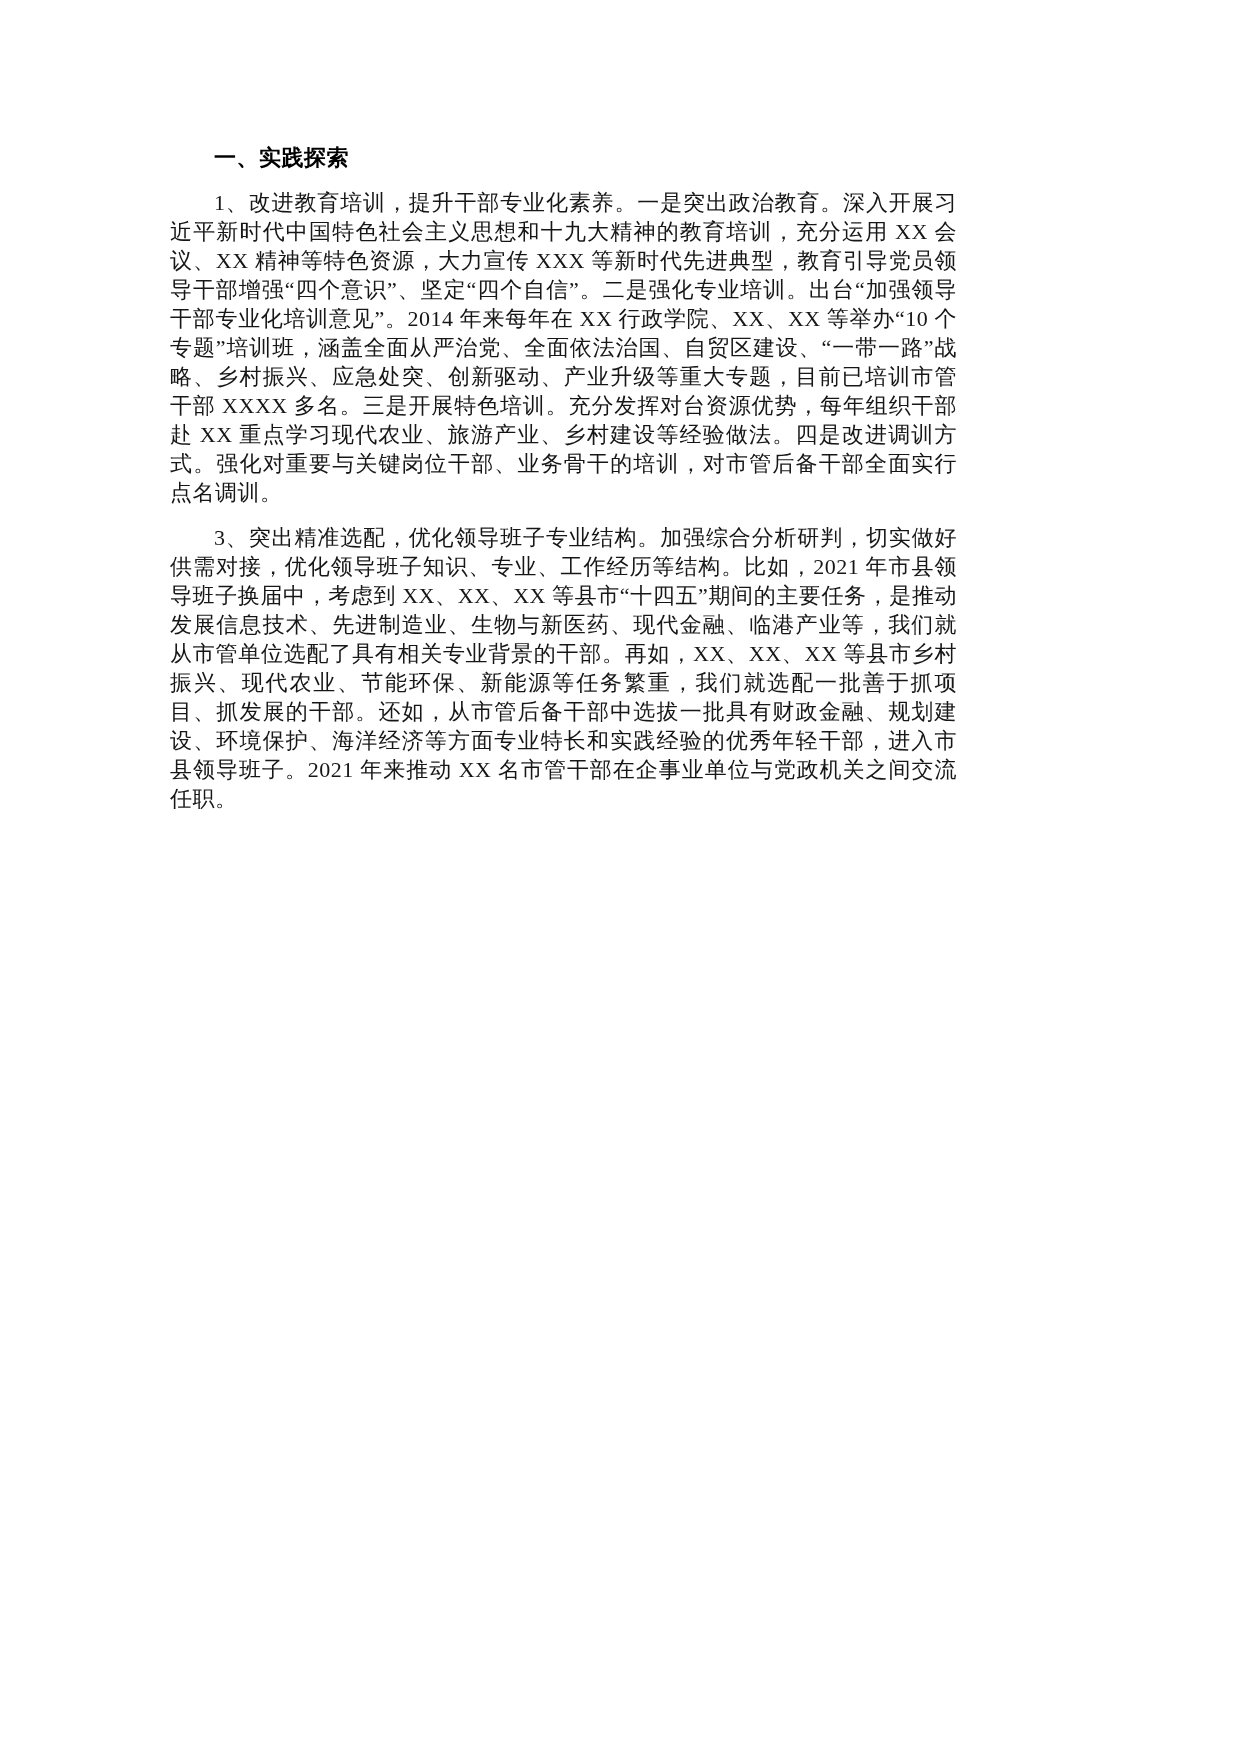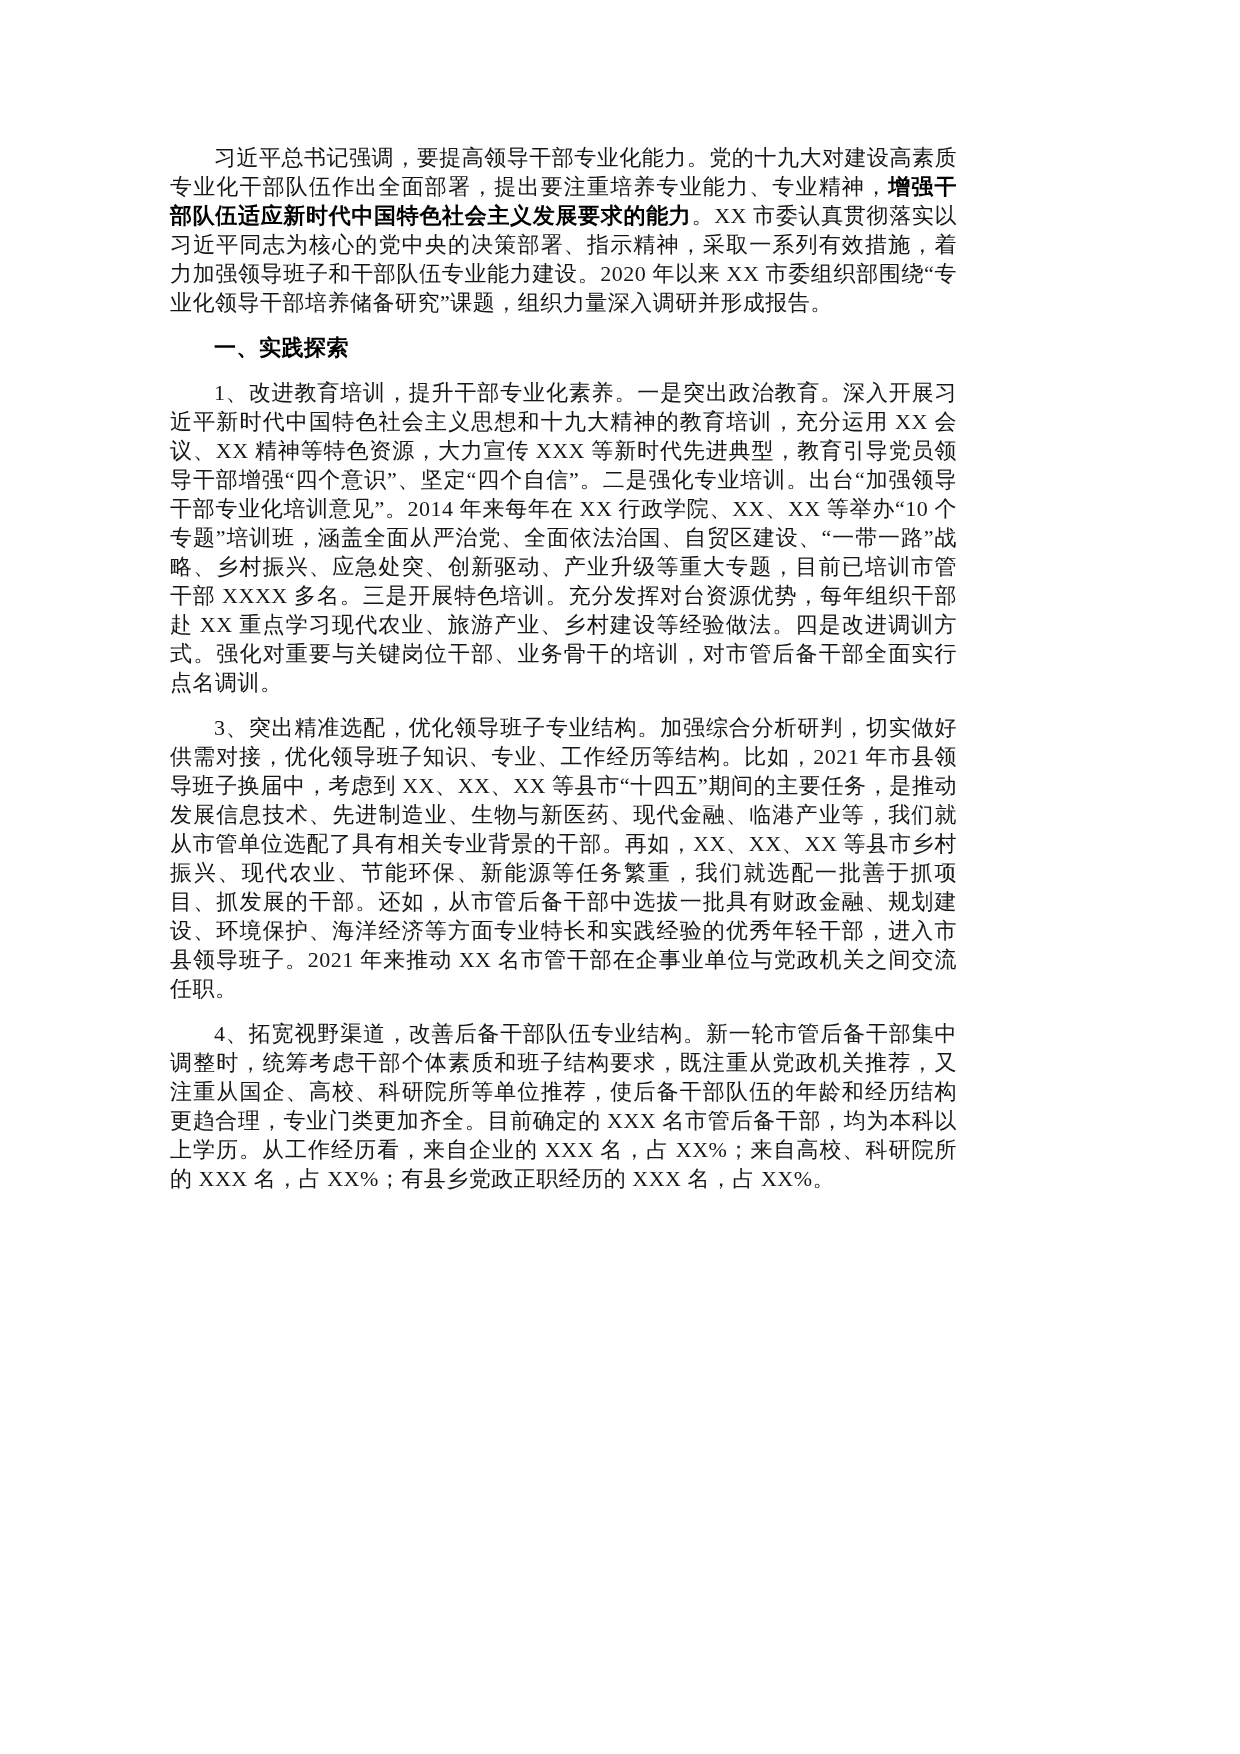--- a/index.html
+++ b/index.html
@@ -39,24 +39,22 @@
   .bold-seg {
     font-weight: 700;
     color: #000000;
   }
 </style>
 </head>
 <body>
 
 <div class="page">
 
-  <p class="para"><span>习近平总书记强调，要提高领导干部专业化能力。党的十九大对建设高素质专业化干部队伍作出全面部署，提出要注重培养专业能力、专业精神，</span><span class="bold-seg">增强干部队伍适应新时代中国特色社会主义发展要求的能力</span><span>。XX 市委认真贯彻落实以习近平同志为核心的党中央的决策部署、指示精神，采取一系列有效措施，着力加强领导班子和干部队伍专业能力建设。2020 年以来 XX 市委组织部围绕“专业化领导干部培养储备研究”课题，组织力量深入调研并形成报告。</span></p>
 
   <h2 class="heading">一、实践探索</h2>
 
   <p class="para">1、改进教育培训，提升干部专业化素养。一是突出政治教育。深入开展习近平新时代中国特色社会主义思想和十九大精神的教育培训，充分运用 XX 会议、XX 精神等特色资源，大力宣传 XXX 等新时代先进典型，教育引导党员领导干部增强“四个意识”、坚定“四个自信”。二是强化专业培训。出台“加强领导干部专业化培训意见”。2014 年来每年在 XX 行政学院、XX、XX 等举办“10 个专题”培训班，涵盖全面从严治党、全面依法治国、自贸区建设、“一带一路”战略、乡村振兴、应急处突、创新驱动、产业升级等重大专题，目前已培训市管干部 XXXX 多名。三是开展特色培训。充分发挥对台资源优势，每年组织干部赴 XX 重点学习现代农业、旅游产业、乡村建设等经验做法。四是改进调训方式。强化对重要与关键岗位干部、业务骨干的培训，对市管后备干部全面实行点名调训。</p>
 
 
   <p class="para">3、突出精准选配，优化领导班子专业结构。加强综合分析研判，切实做好供需对接，优化领导班子知识、专业、工作经历等结构。比如，2021 年市县领导班子换届中，考虑到 XX、XX、XX 等县市“十四五”期间的主要任务，是推动发展信息技术、先进制造业、生物与新医药、现代金融、临港产业等，我们就从市管单位选配了具有相关专业背景的干部。再如，XX、XX、XX 等县市乡村振兴、现代农业、节能环保、新能源等任务繁重，我们就选配一批善于抓项目、抓发展的干部。还如，从市管后备干部中选拔一批具有财政金融、规划建设、环境保护、海洋经济等方面专业特长和实践经验的优秀年轻干部，进入市县领导班子。2021 年来推动 XX 名市管干部在企事业单位与党政机关之间交流任职。</p>
 
-  <p class="para">4、拓宽视野渠道，改善后备干部队伍专业结构。新一轮市管后备干部集中调整时，统筹考虑干部个体素质和班子结构要求，既注重从党政机关推荐，又注重从国企、高校、科研院所等单位推荐，使后备干部队伍的年龄和经历结构更趋合理，专业门类更加齐全。目前确定的 XXX 名市管后备干部，均为本科以上学历。从工作经历看，来自企业的 XXX 名，占 XX%；来自高校、科研院所的 XXX 名，占 XX%；有县乡党政正职经历的 XXX 名，占 XX%。</p>
 
 </div>
 
 </body></html>

